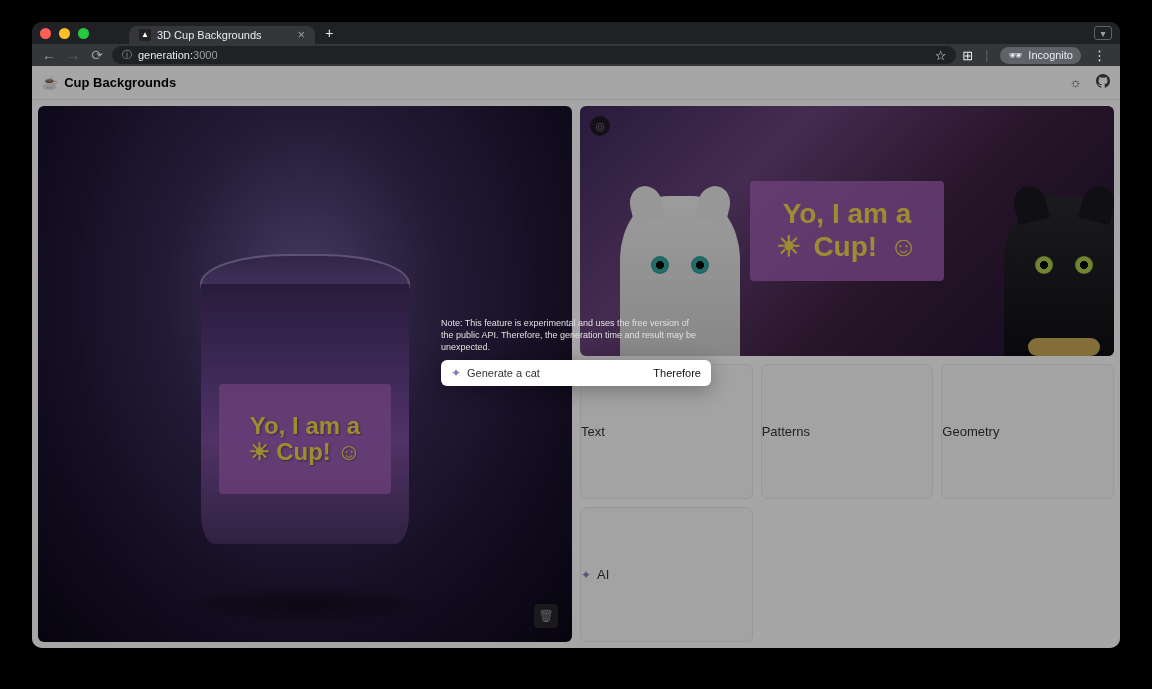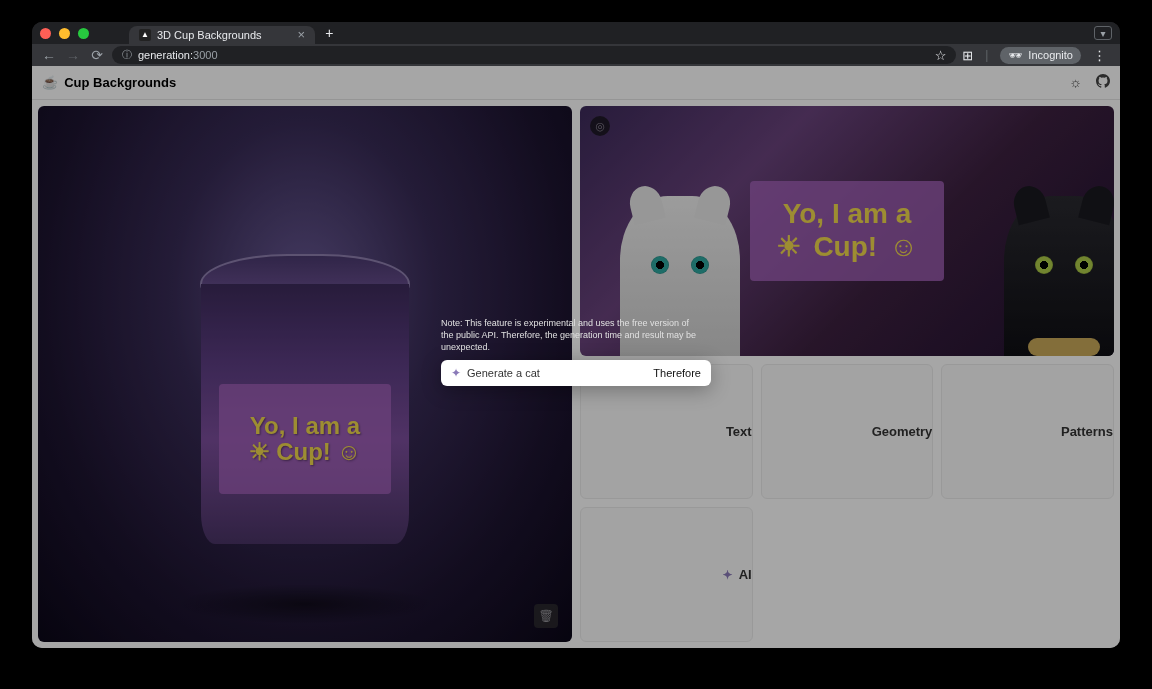--- a/index.html
+++ b/index.html
@@ -240,23 +240,23 @@
       grid-template-rows: repeat(2, 1fr);
       gap: 8px;
       flex: 1;
     }
     .card {
       background: #fafafa;
       border: 1px solid #ececec;
       border-radius: 6px;
       display: flex;
       align-items: center;
-      justify-content: flex-end;
+      justify-content: flex-start;
       font-size: 13px;
-      font-weight: 700;
+      font-weight: 400;
       color: #333;
       cursor: pointer;
     }
     .card-ai { display:flex; gap:6px; align-items:center;}
 
     
     .overlay {
       position: absolute;
       inset: 0;
       background: rgba(0,0,0,0.35);
@@ -408,24 +408,24 @@
               </div>
             <div class="collar"></div>
           </div>
         </div>
 
         <div class="grid">
           <div class="card">
               <span>Text</span>
             </div>
           <div class="card">
+              <span>Patterns</span>
+            </div>
+          <div class="card">
               <span>Geometry</span>
-            </div>
-          <div class="card">
-              <span>Patterns</span>
             </div>
           <div class="card">
             <div class="card-ai">
               <span class="sparkle">✦</span>
               <span>AI</span>
             </div>
           </div>
         </div>
       </div>
     </div>

